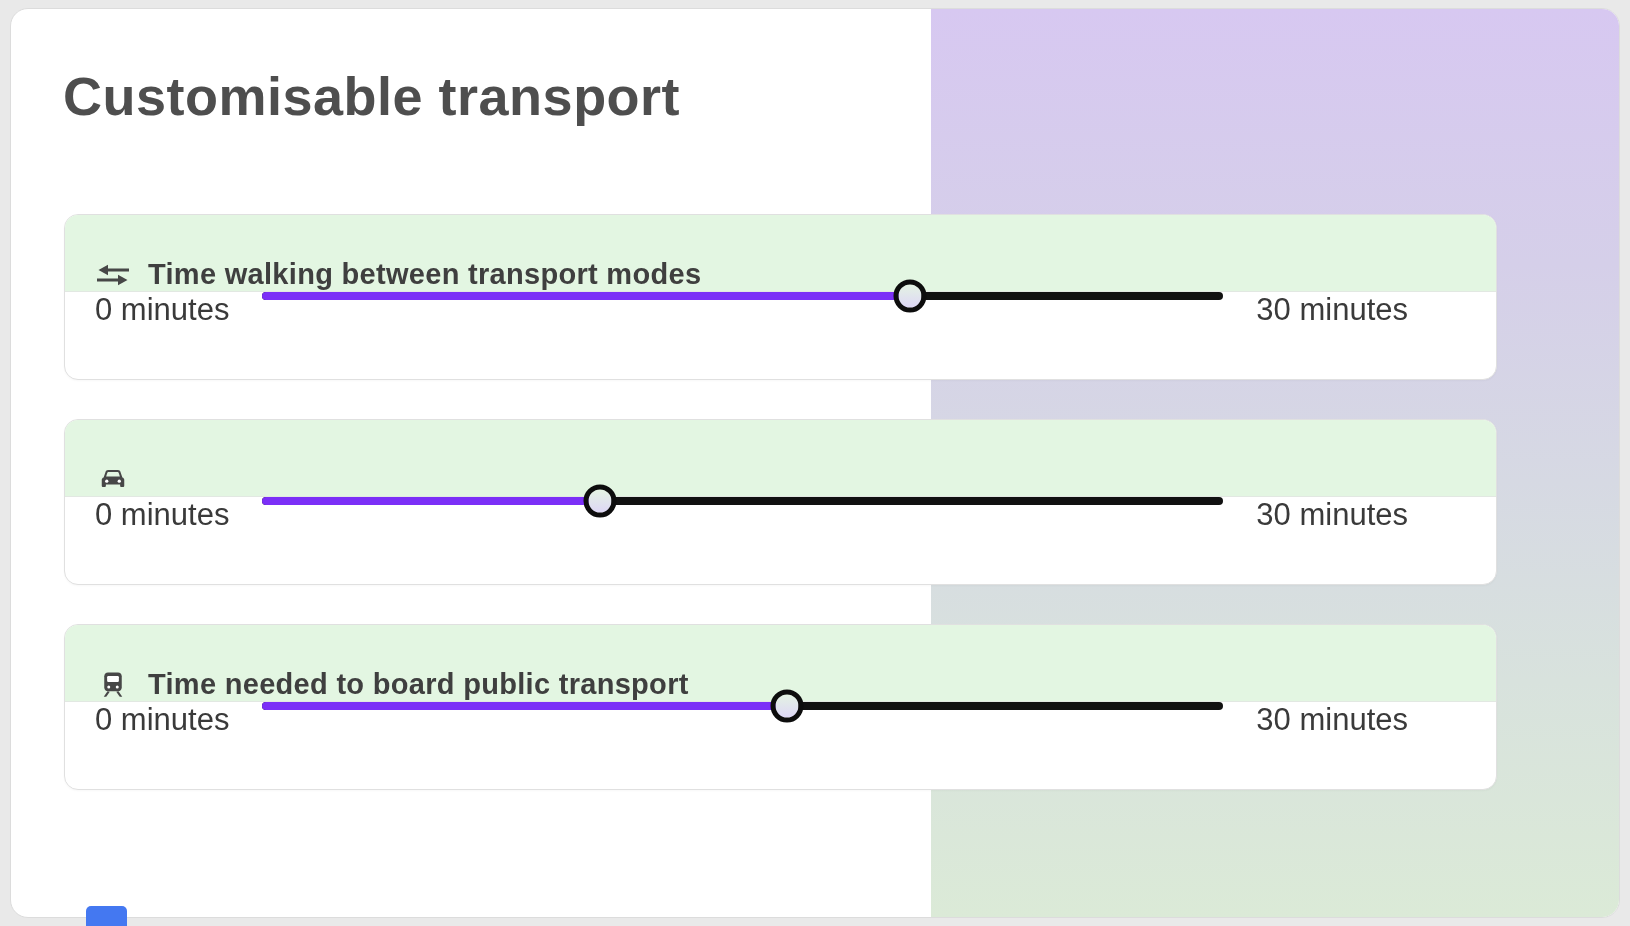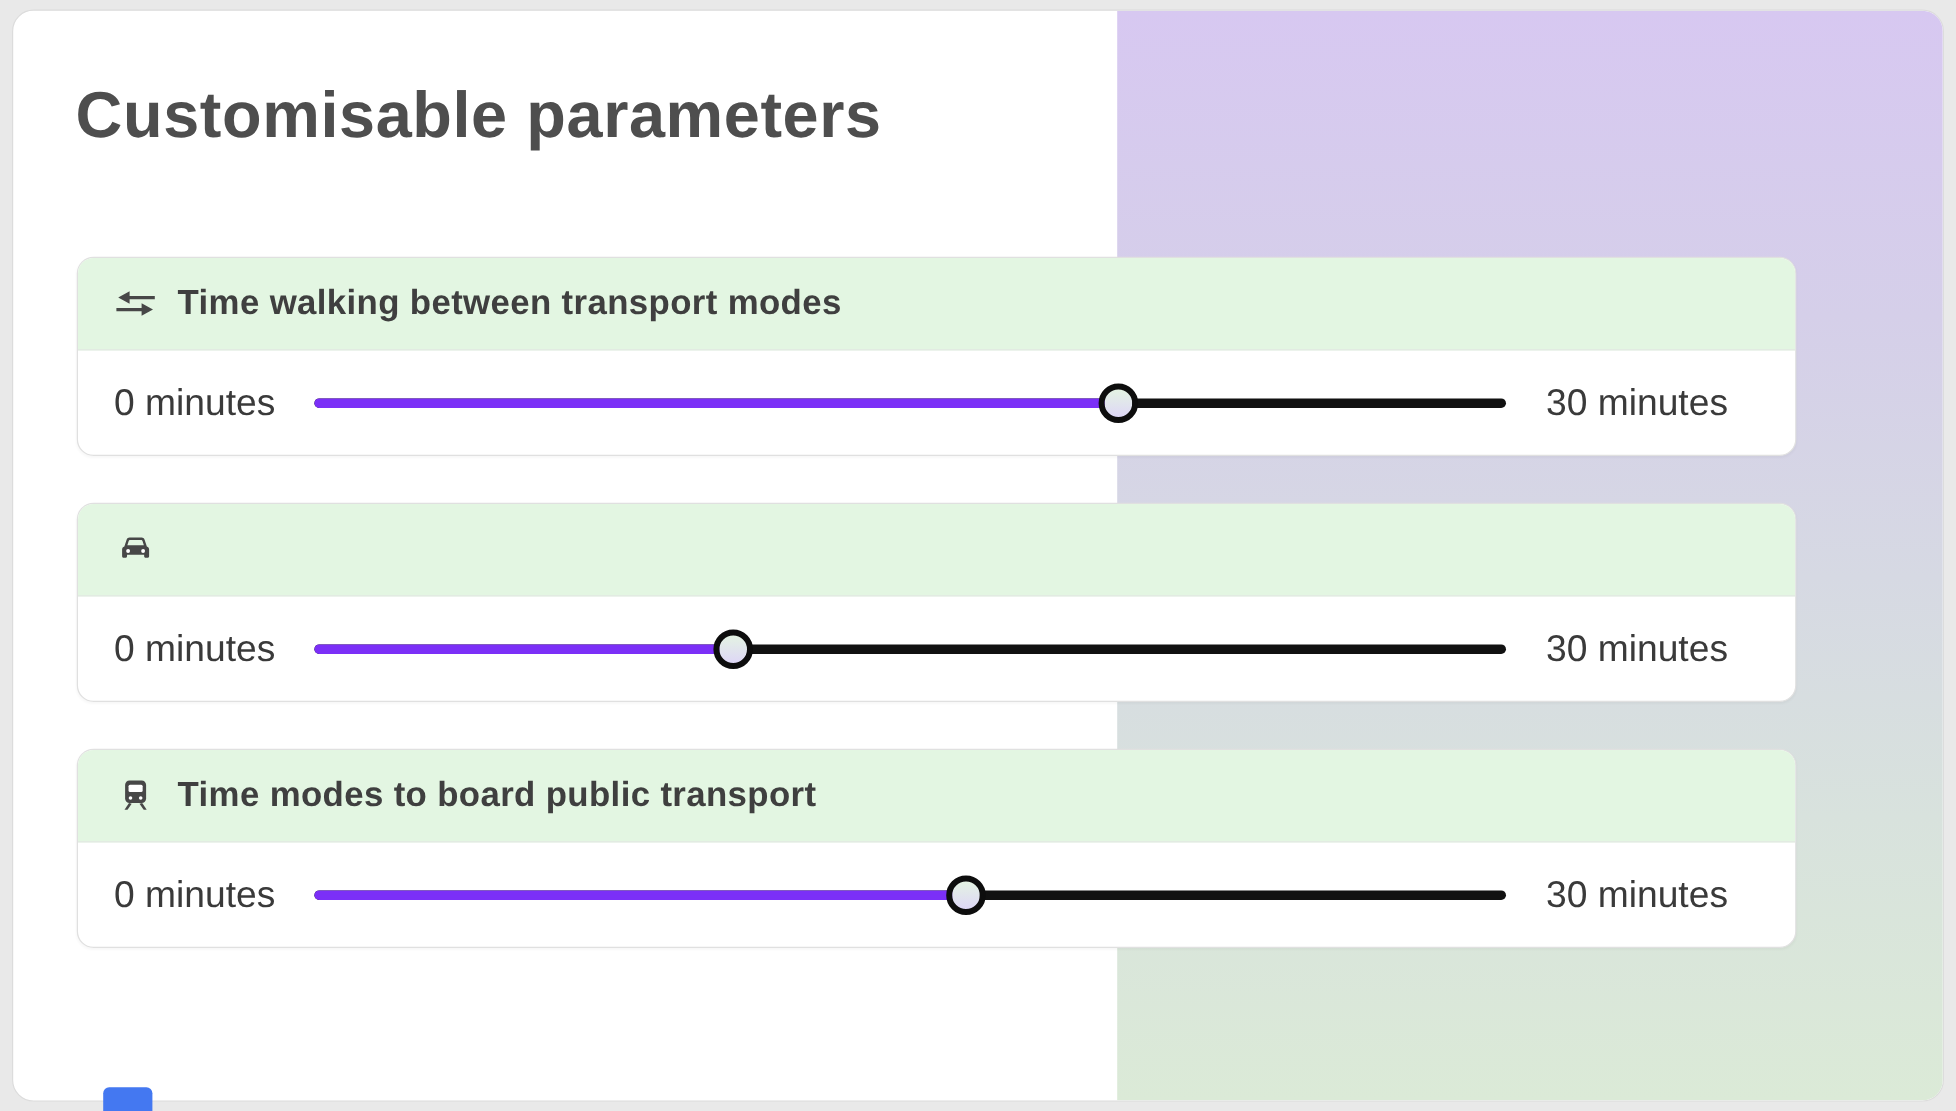--- a/index.html
+++ b/index.html
@@ -45,40 +45,40 @@
     box-shadow: 0 1px 2px rgba(0,0,0,0.03);
   }
   .param-card.card-0 { top: 205px; }
   .param-card.card-1 { top: 410px; }
   .param-card.card-2 { top: 615px; }
   .param-header {
     height: 77px;
     background: #e3f6e2;
     border-bottom: 1px solid #e2e8e2;
     display: flex;
-    align-items: center;
+    align-items: flex-end;
     gap: 17px;
     padding: 0 30px;
   }
   .param-header .icon {
     width: 36px; height: 32px;
     display: flex; align-items: center; justify-content: center;
     flex: none;
   }
   .param-label {
     font-size: 29px;
     font-weight: bold;
     color: #3f3f3f;
     letter-spacing: 0.3px;
   }
   .param-body {
     height: 88px;
     display: flex;
-    align-items: center;
-    padding: 0 56px 0 30px;
+    align-items: flex-start;
+    padding: 0 88px 0 30px;
   }
   .minute-label {
     font-size: 31px;
     color: #3a3a3a;
     flex: none;
     white-space: nowrap;
   }
   .track {
     flex: 1;
     height: 8px;
@@ -113,21 +113,21 @@
   }
   svg .ink { fill: #474747; }
 </style>
 </head>
 <body>
 
 <div class="page">
   <div class="main-card">
     <div class="gradient-band"></div>
 
-    <h1 class="page-title">Customisable parameters</h1>
+    <h1 class="page-title">Customisable transport</h1>
 
     <section class="param-card card-0">
       <header class="param-header">
         <span class="icon">
           <svg width="36" height="26" viewBox="0 0 36 26">
             <path class="ink" d="M34 6.6 H13 V2.8 L3.5 8 L13 13.2 V9.4 H34 Z"></path>
             <path class="ink" d="M2 16.6 H23 V12.8 L32.5 18 L23 23.2 V19.4 H2 Z"></path>
           </svg>
         </span>
         <span class="param-label">Time walking between transport modes</span>
@@ -167,21 +167,21 @@
         <span class="icon">
           <svg width="30" height="30" viewBox="0 0 24 24">
             <path class="ink" d="M8 2 h8 c1.7 0 3 1.3 3 3 v9 c0 1.7 -1.3 3 -3 3 H8 c-1.7 0 -3 -1.3 -3 -3 V5 c0 -1.7 1.3 -3 3 -3 Z"></path>
             <rect x="7.3" y="4.8" width="9.4" height="4.8" rx="1" fill="#ffffff"></rect>
             <circle cx="8.6" cy="13.6" r="1.2" fill="#ffffff"></circle>
             <circle cx="15.4" cy="13.6" r="1.2" fill="#ffffff"></circle>
             <path class="ink" d="M9.4 17.4 L6.6 21.4 H4.6 L7.6 17 Z"></path>
             <path class="ink" d="M14.6 17.4 L17.4 21.4 H19.4 L16.4 17 Z"></path>
           </svg>
         </span>
-        <span class="param-label">Time modes to board public transport</span>
+        <span class="param-label">Time needed to board public transport</span>
       </header>
       <div class="param-body">
         <span class="minute-label">0 minutes</span>
         <div class="track">
           <div class="fill" style="width: 54.6%;"></div>
           <div class="thumb" style="left: 54.6%;"></div>
         </div>
         <span class="minute-label">30 minutes</span>
       </div>
     </section>

